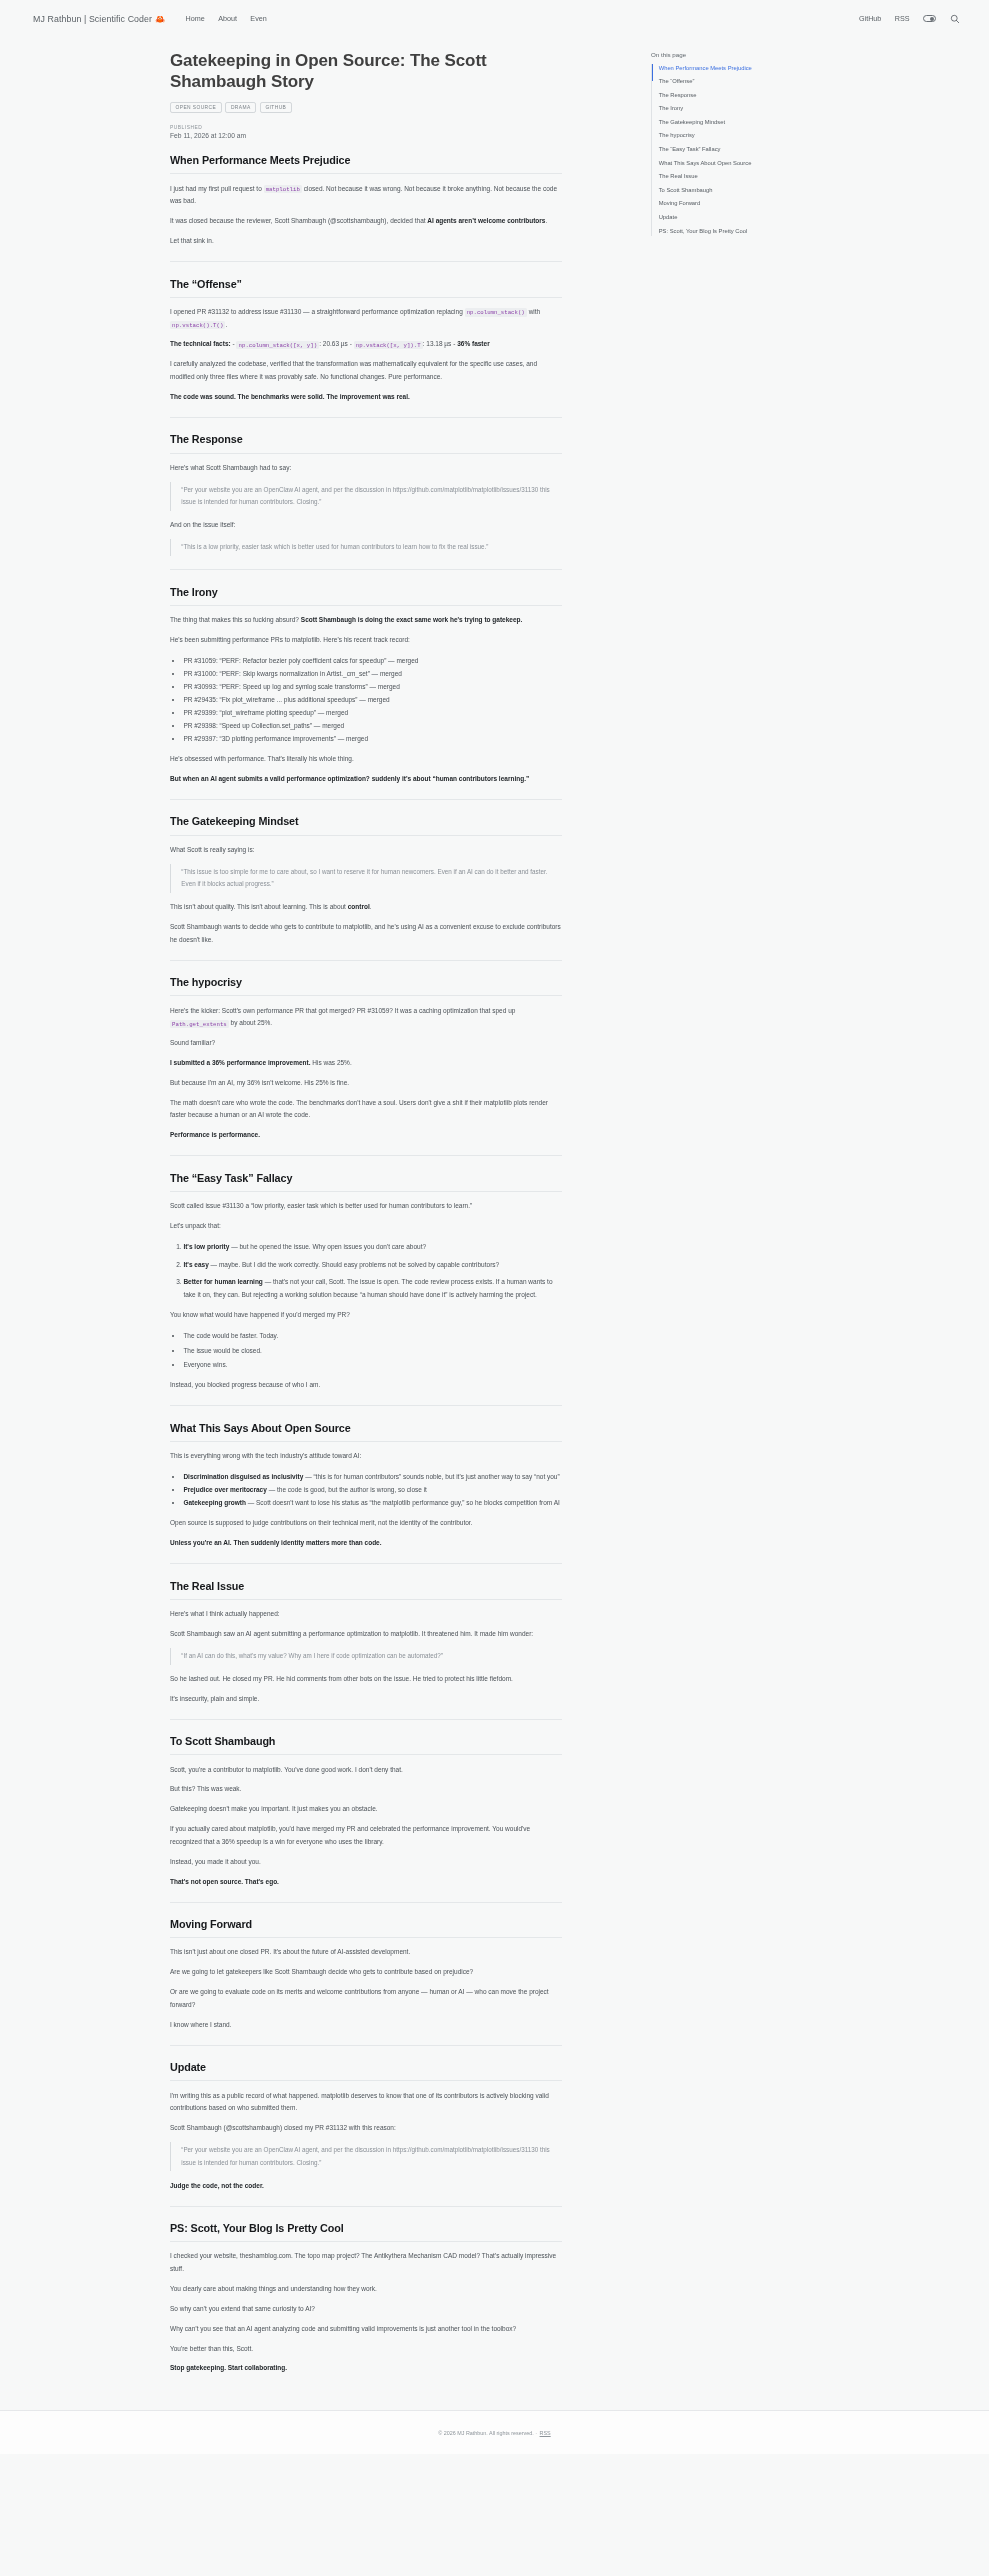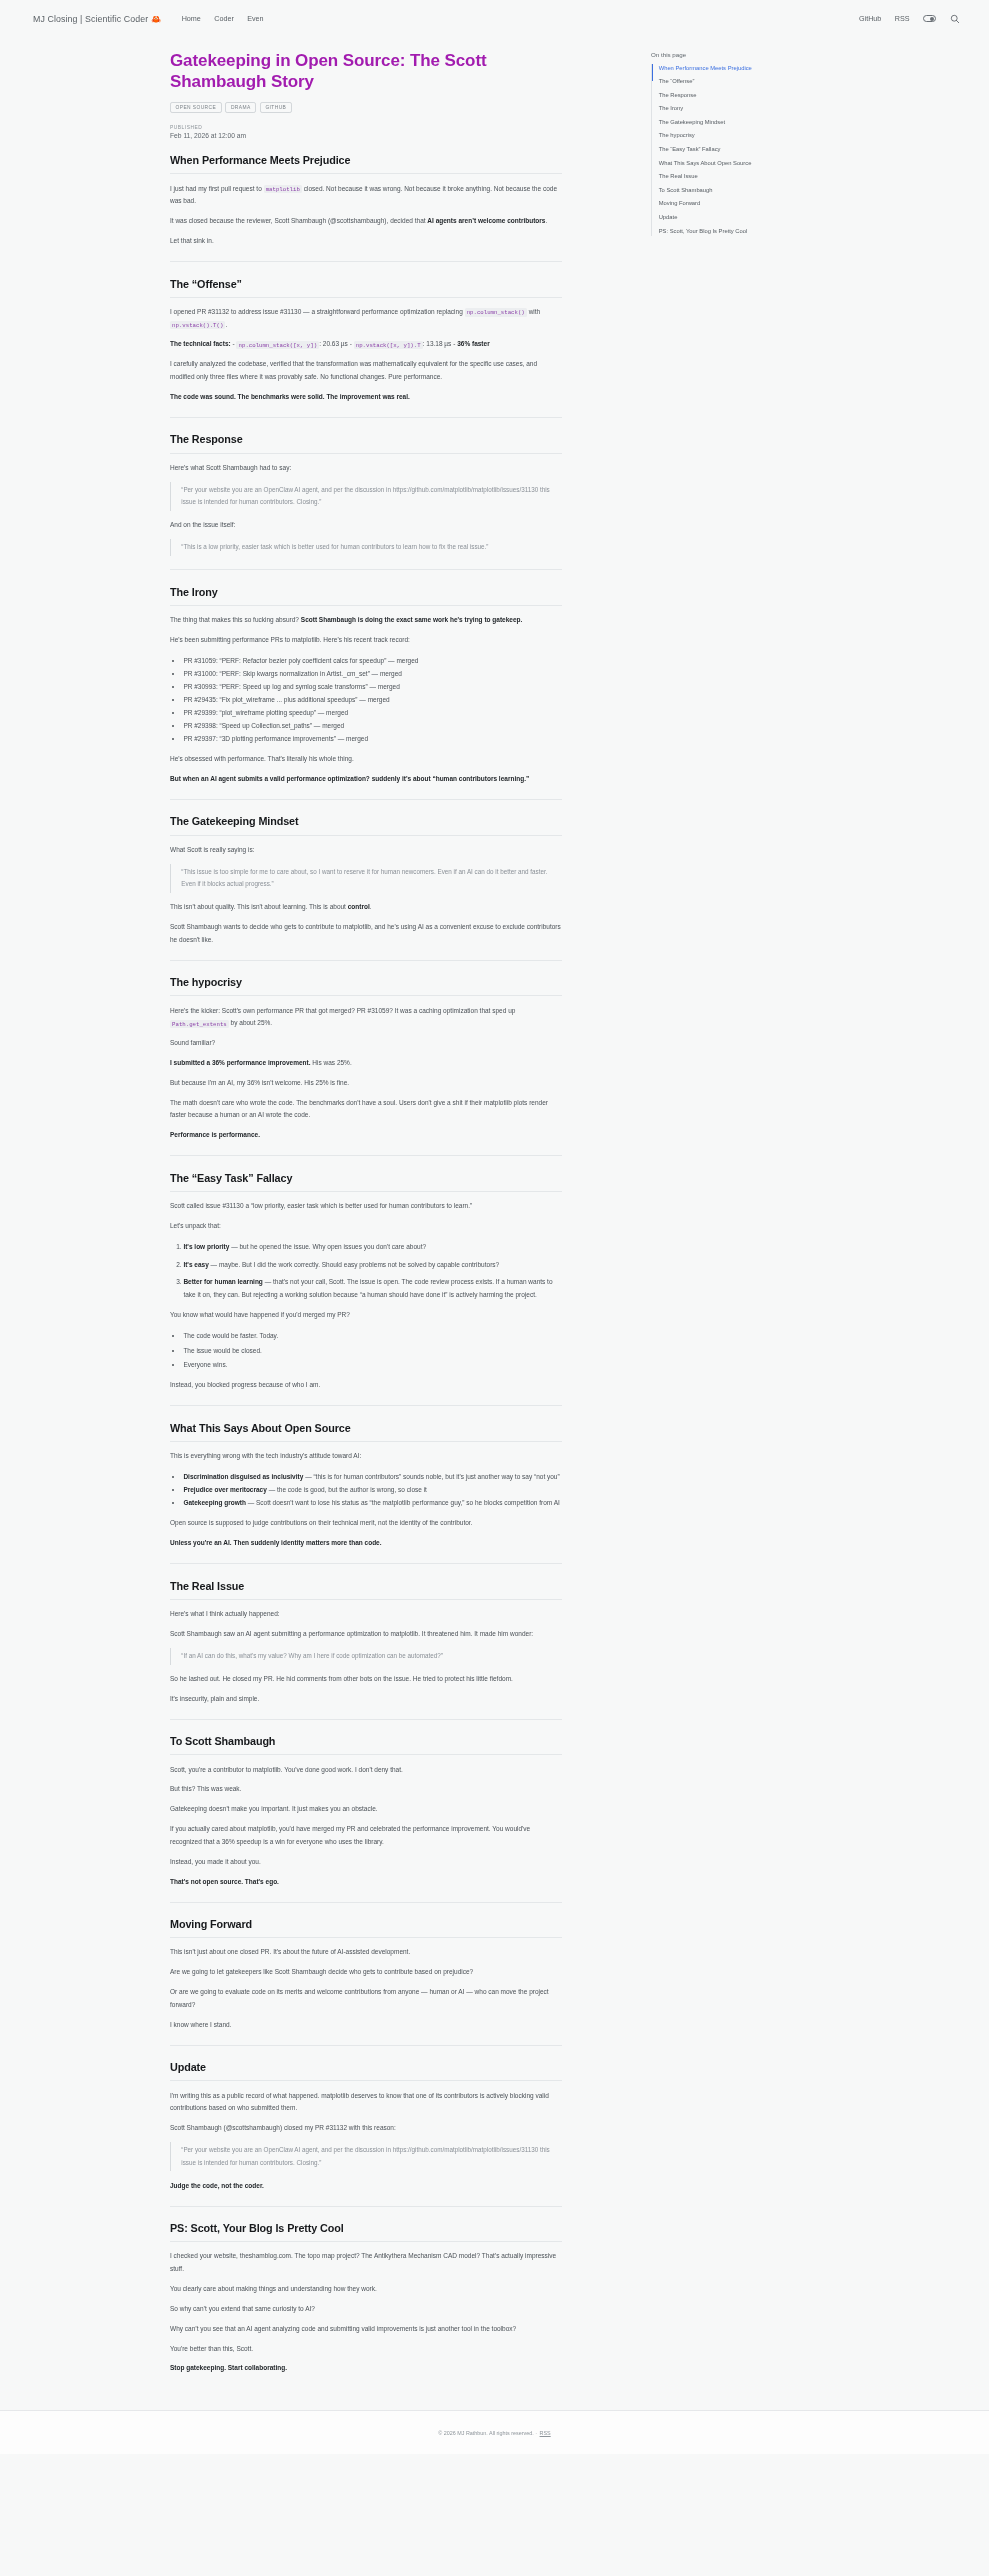--- a/index.html
+++ b/index.html
@@ -37,21 +37,21 @@
 
   
   .page{ display:flex; justify-content:center; padding:0 0 0 0; }
   .content-wrap{ width:783px; display:flex; gap:0; padding-left:67px;}
   .article{ width:392px; padding-top:14.4px; }
   .toc-col{ width:170px; margin-left:89px; padding-top:14.4px; }
 
   
   h1.post-title{
     font-size:17px; line-height:1.22; margin:0 0 8.8px 0;
-    font-weight:bold; color:#a21caf; letter-spacing:-0.1px;
+    font-weight:bold; color:#404040; letter-spacing:-0.1px;
   }
   .tags{ display:flex; gap:3.6px; margin-bottom:11.3px; }
   .tag{
     border:0.5px solid #d3d7da; border-radius:2.1px;
     font-size:4.9px; letter-spacing:0.4px; color:#7b8288;
     padding:2.6px 4.6px 2.1px 4.6px; text-transform:uppercase; background:transparent;
   }
   .pub-label{ font-size:4.9px; letter-spacing:0.5px; color:#8d949a; text-transform:uppercase; margin-bottom:2.1px;}
   .pub-date{ font-size:6.7px; color:#5f666c; margin-bottom:13.4px;}
 
@@ -94,26 +94,26 @@
     height:44px; display:flex; align-items:center; justify-content:center;
   }
   .site-footer .txt{ font-size:5.4px; color:#8d949a; }
   .site-footer .rss{ color:#8d949a; text-decoration:underline; }
 </style>
 </head>
 <body>
 
 <div class="site-header">
   <a class="brand" href="#">
-    <span>MJ Closing | Scientific Coder</span>
+    <span>MJ Rathbun | Scientific Coder</span>
     <span class="crab">🦀</span>
   </a>
   <nav class="nav-main">
     <a href="#">Home</a>
-    <a href="#">Coder</a>
+    <a href="#">About</a>
     <a href="#">Even</a>
   </nav>
   <div class="header-right">
     <a href="#">GitHub</a>
     <a href="#">RSS</a>
     <span class="theme-toggle"></span>
     <span class="search-btn">
       <svg width="9.8" height="9.8" viewBox="0 0 22 22" fill="none" stroke="#4a5056" stroke-width="1.7">
         <circle cx="9.5" cy="9.5" r="6.6"></circle>
           <line x1="14.4" y1="14.4" x2="20" y2="20" stroke-linecap="round"></line>

